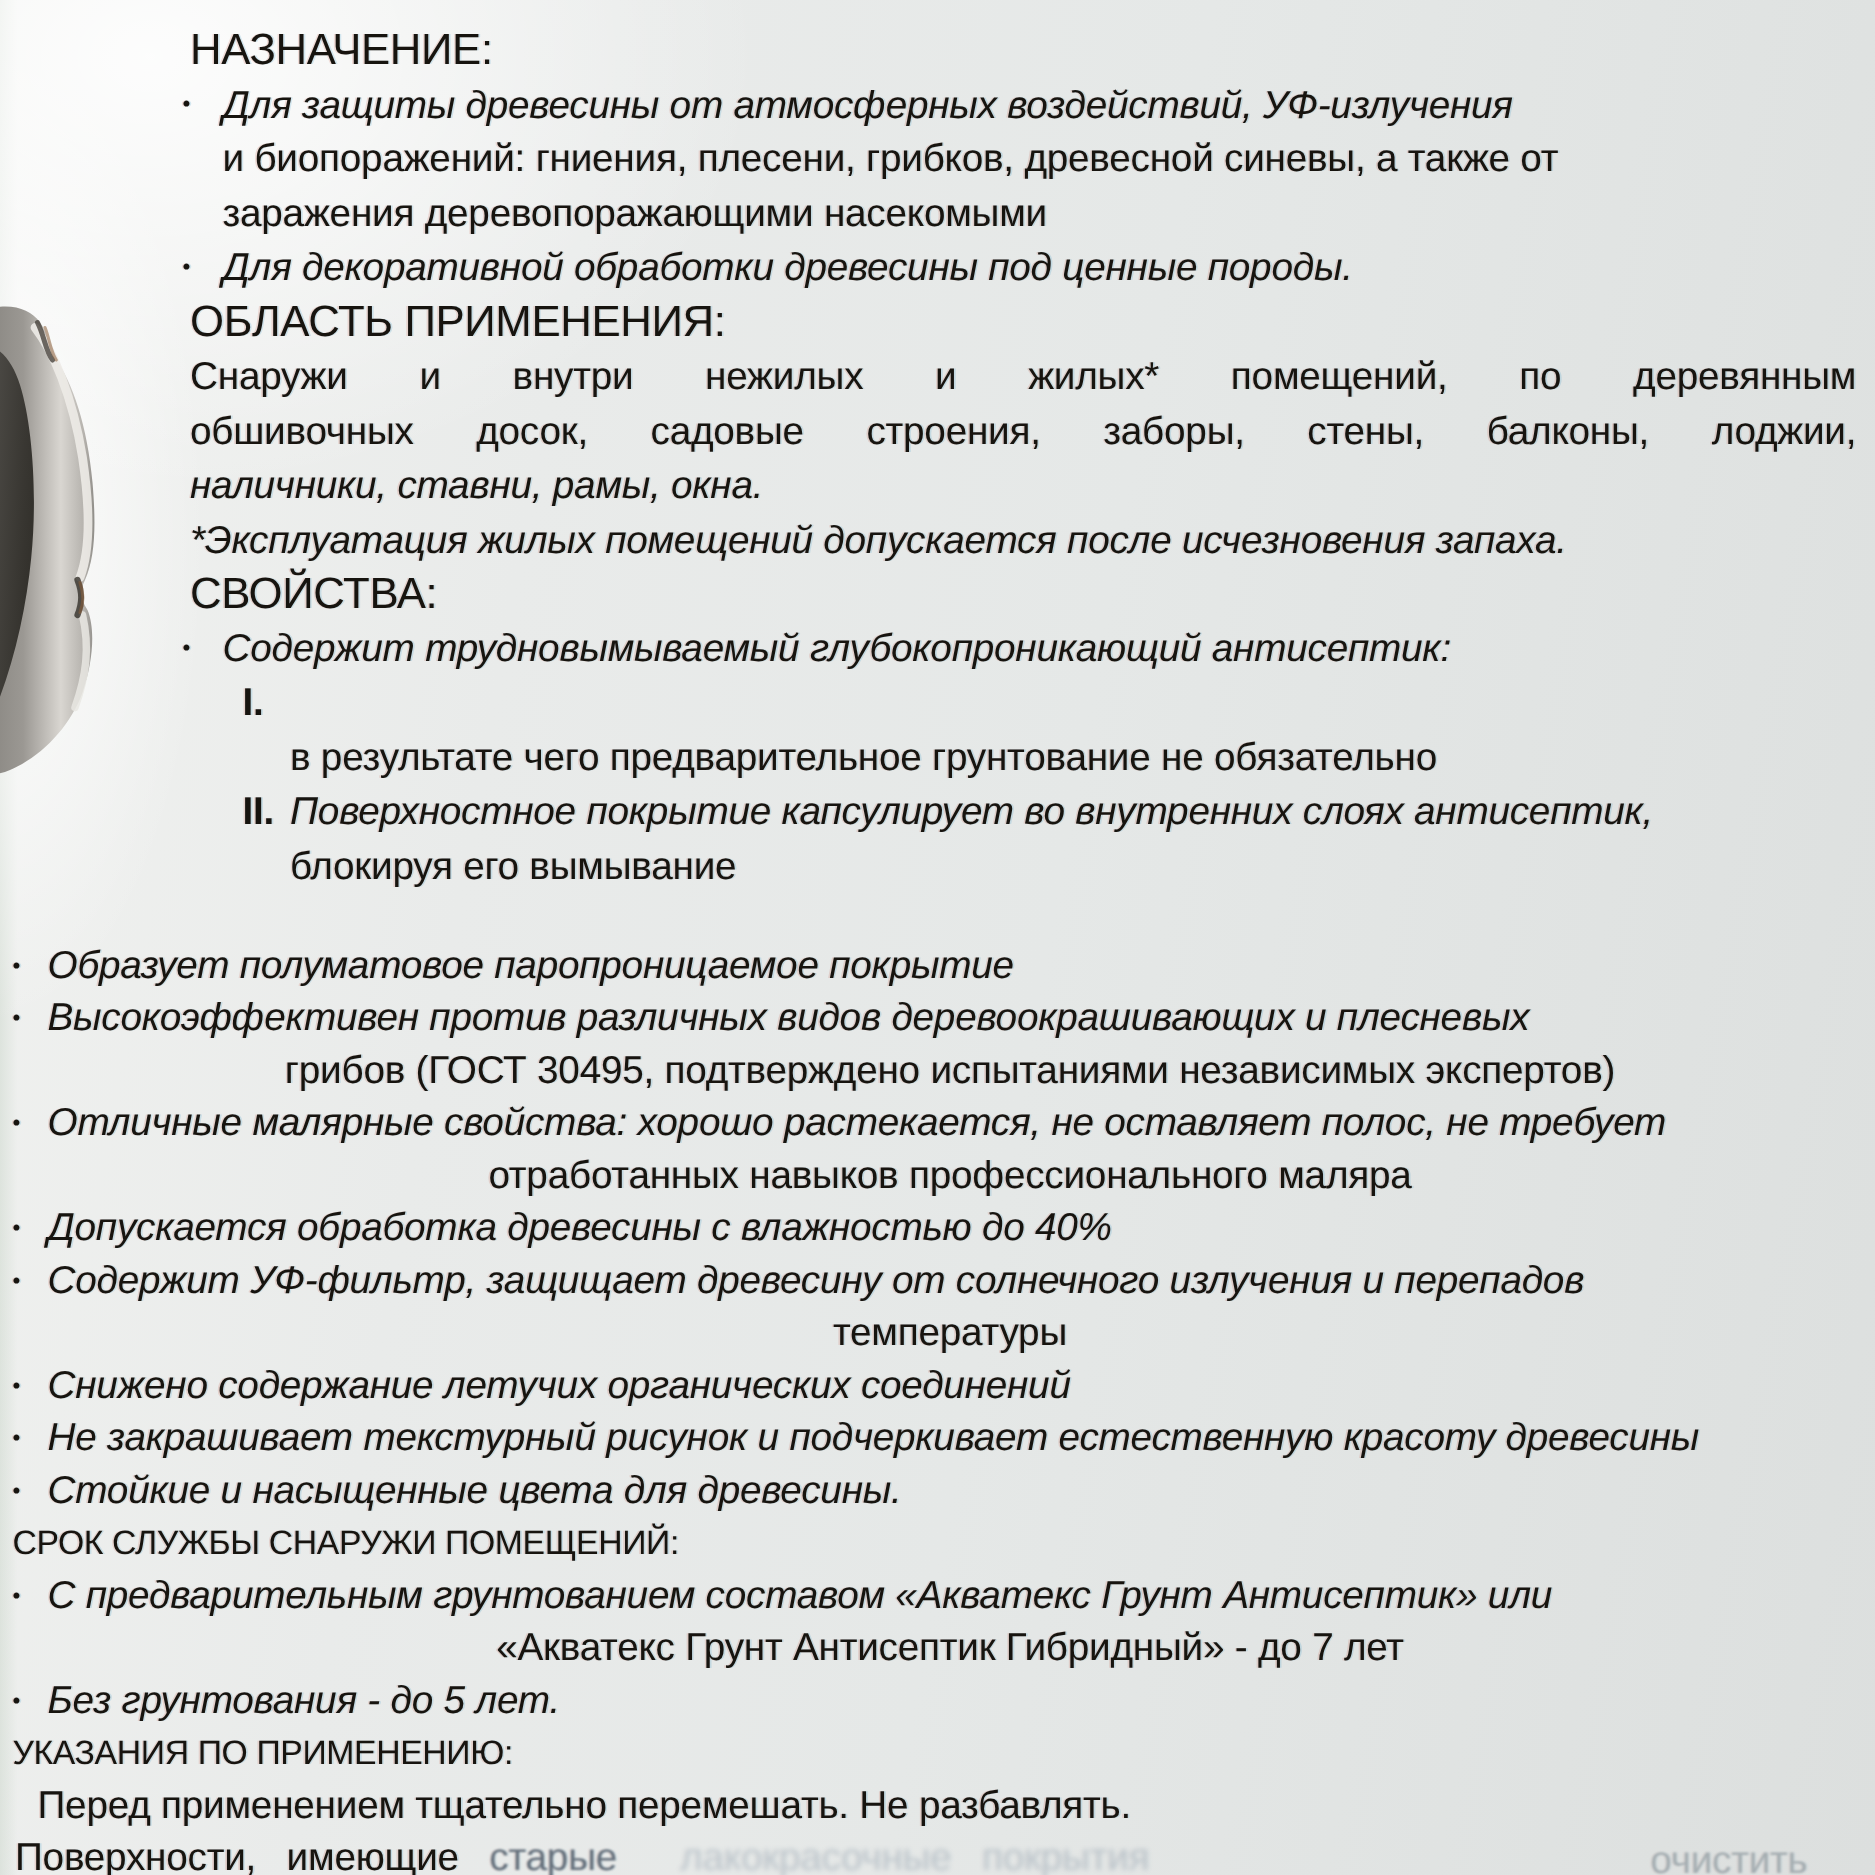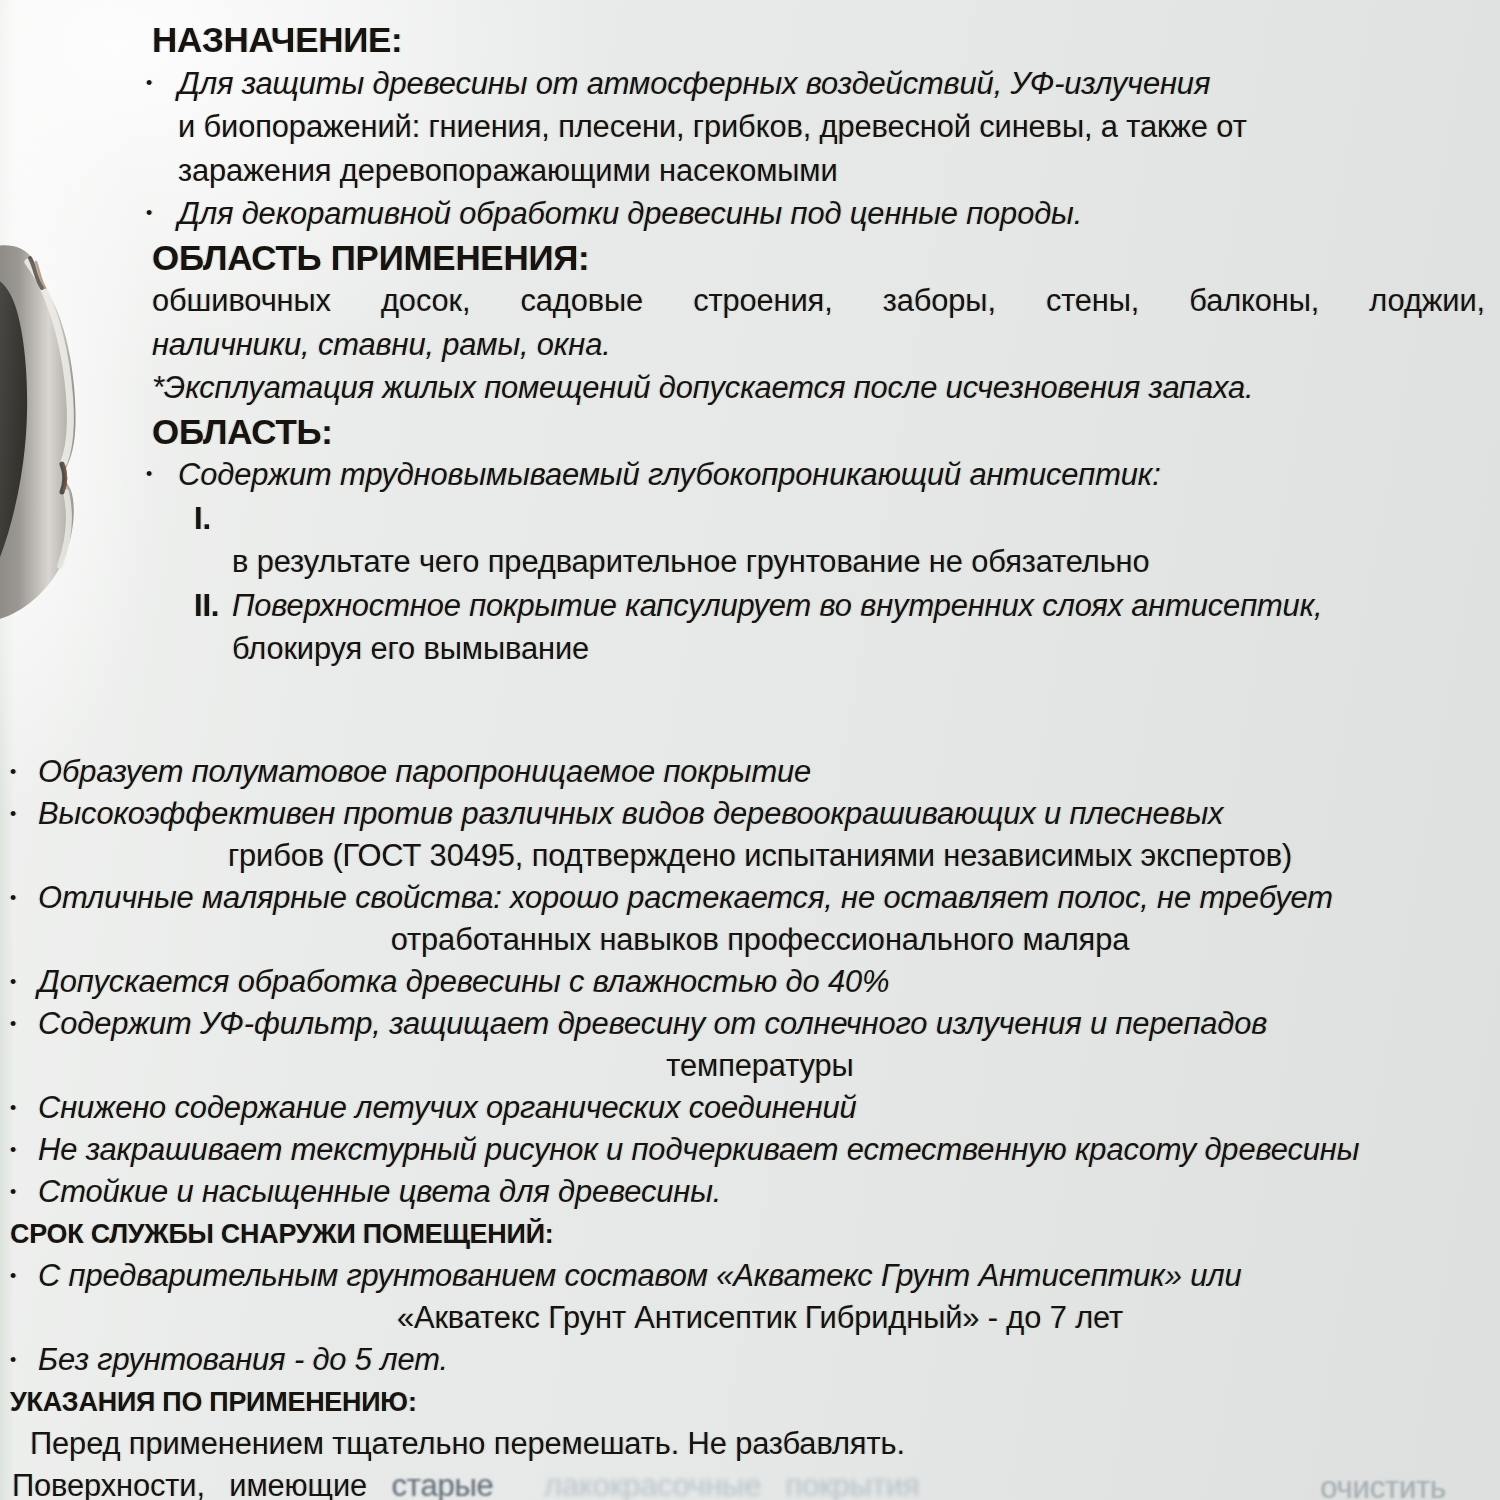--- a/index.html
+++ b/index.html
@@ -11,21 +11,21 @@
       radial-gradient(ellipse 700px 500px at 8% 3%, rgba(255,255,255,.85), rgba(255,255,255,0) 70%),
       radial-gradient(ellipse 220px 520px at 0px 430px, rgba(255,255,255,.9), rgba(255,255,255,0) 75%),
       linear-gradient(to right, rgba(200,212,200,.45) 0px, rgba(200,212,200,0) 14px),
       linear-gradient(100deg,#f1f2f0 0%, #e9ebea 28%, #e5e8e7 55%, #e0e3e2 80%, #dcdfde 100%);
   }
   .ca{ text-shadow: 1.3px 0 0 rgba(0,130,185,.15), -1.3px 0 0 rgba(185,55,25,.15); }
   
   #colA{position:absolute;left:152px;top:18px;width:1333px;font-size:31px;line-height:43.5px;letter-spacing:-.2px;}
   
   #colB{position:absolute;left:10px;top:751px;width:1470px;font-size:31px;line-height:42px;letter-spacing:-.2px;}
-  .hdr{font-weight:bold;font-size:35px;letter-spacing:-.3px;white-space:nowrap;}
+  .hdr{font-weight:normal;font-size:35px;letter-spacing:-.3px;white-space:nowrap;}
   #colB .hdr{font-size:27px;}
   .bl{display:flex;}
   .b{flex:0 0 32px;font-size:18px;}
   #colA .bl{margin-left:-6px;}
   #colB .b{flex:0 0 28px;}
   .t{white-space:nowrap;font-style:italic;}
   .cont{padding-left:26px;white-space:nowrap;}
   #colB .cont{padding-left:30px;text-align:center;}
   .jline{text-align:justify;text-align-last:justify;text-justify:inter-word;}
   .rn{display:flex;padding-left:42px;}
@@ -71,25 +71,26 @@
     <span class="t">Для защиты древесины от атмосферных воздействий, УФ-излучения</span>
   </div>
   <div class="cont">и биопоражений: гниения, плесени, грибков, древесной синевы, а также от</div>
   <div class="cont">заражения деревопоражающими насекомыми</div>
   <div class="bl">
     <span class="b">•</span>
     <span class="t">Для декоративной обработки древесины под ценные породы.</span>
   </div>
 
   <div class="hdr">ОБЛАСТЬ ПРИМЕНЕНИЯ:</div>
+  <div class="jline">Снаружи и внутри нежилых и жилых* помещений, по деревянным</div>
   <div class="jline">обшивочных досок, садовые строения, заборы, стены, балконы, лоджии,</div>
   <div class="t">наличники, ставни, рамы, окна.</div>
   <div class="t">*Эксплуатация жилых помещений допускается после исчезновения запаха.</div>
 
-  <div class="hdr">ОБЛАСТЬ:</div>
+  <div class="hdr">СВОЙСТВА:</div>
   <div class="bl">
     <span class="b">•</span>
     <span class="t">Содержит трудновымываемый глубокопроникающий антисептик:</span>
   </div>
   <div class="rn">
     <span class="m">I.</span>
   </div>
   <div class="rncont">в результате чего предварительное грунтование не обязательно</div>
   <div class="rn">
     <span class="m">II.</span>

